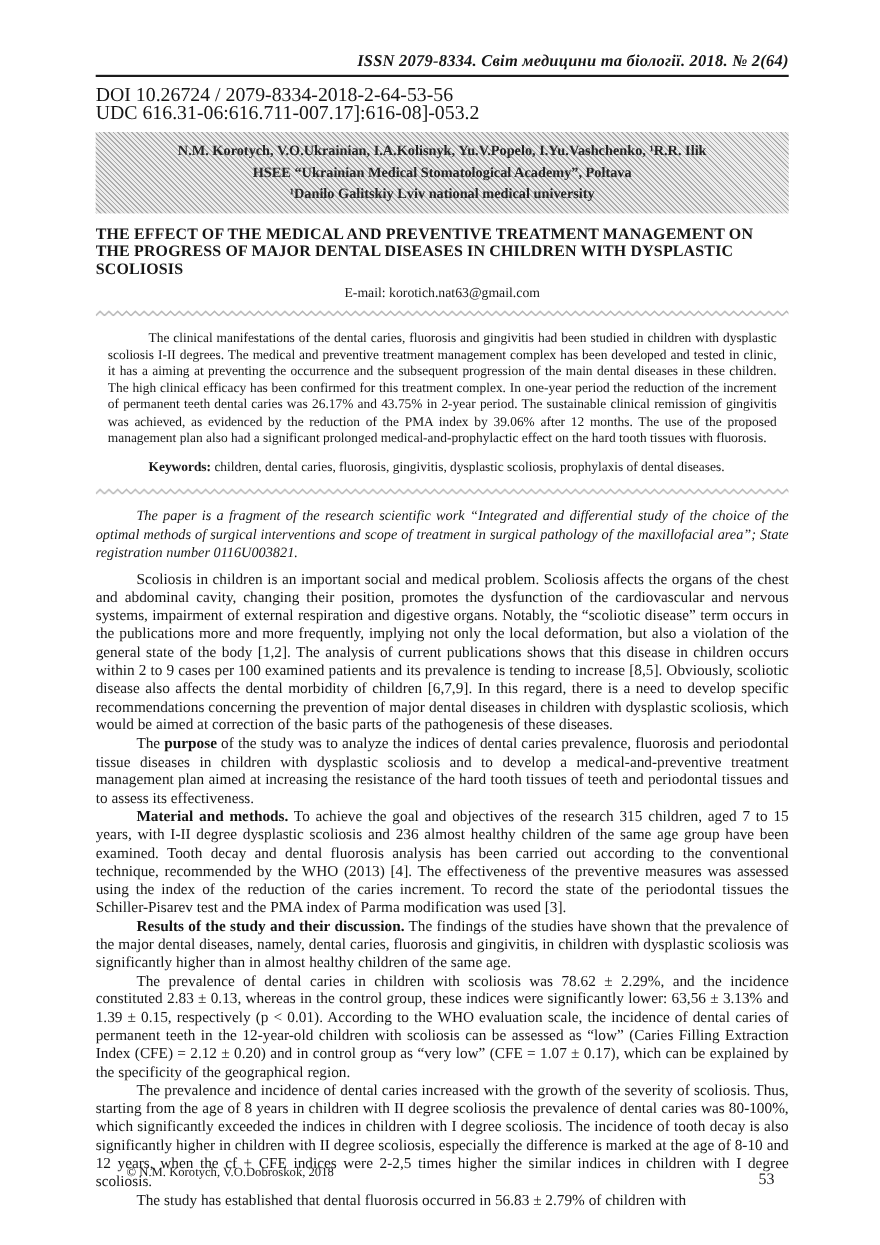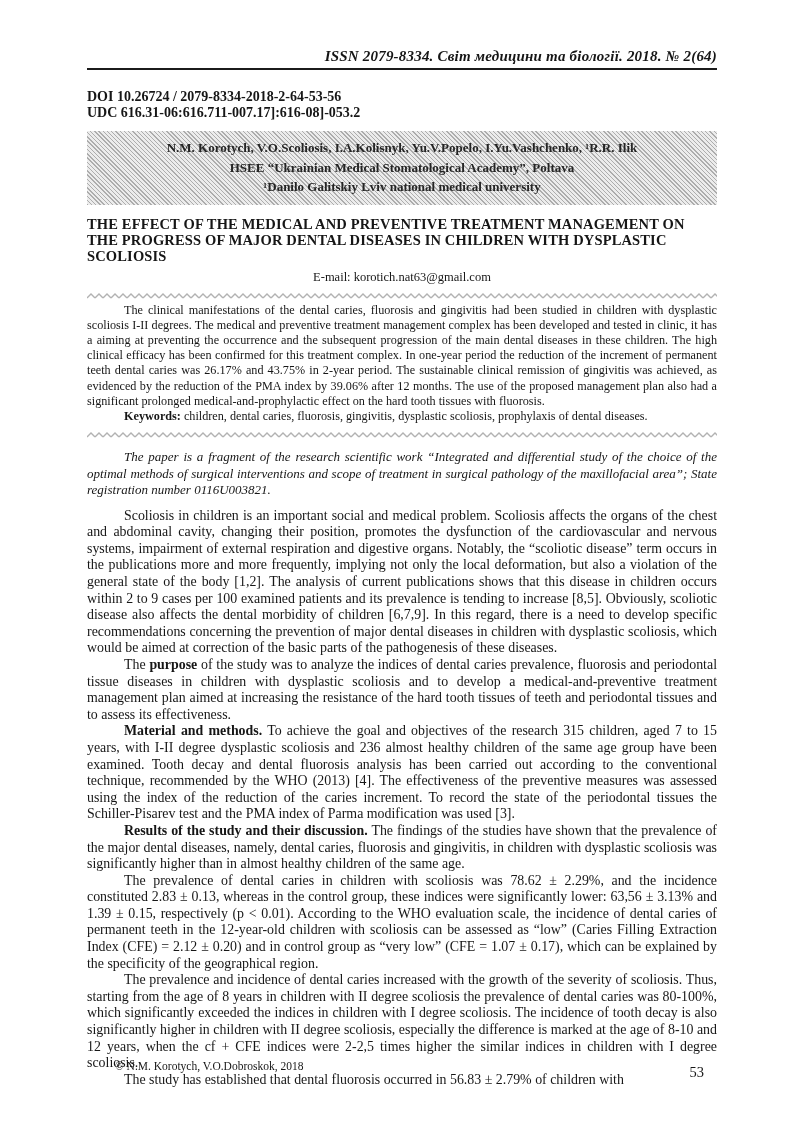--- a/index.html
+++ b/index.html
@@ -5,36 +5,36 @@
   html,body{margin:0;padding:0;}
   body{
     width:800px;height:1132px;overflow:hidden;background:#ffffff;
     font-family:"Liberation Serif","DejaVu Serif",serif;color:#161616;
   }
   .page{position:relative;width:704px;height:1132px;box-sizing:border-box;padding:48px 83px 0 87px;}
   .content{width:630px;}
 
   .issn-line{font-size:15px;font-weight:bold;font-style:italic;text-align:right;
     padding-bottom:3px;border-bottom:2.5px solid #1b1b1b;letter-spacing:.2px;}
-  .idblock{margin-top:19px;font-weight:bold;font-size:14px;line-height:16px;}
+  .idblock{margin-top:8px;font-weight:normal;font-size:18px;line-height:16px;}
 
   .authors-box{
     margin-top:10px;padding:7px 6px 8px 6px;text-align:center;
     font-weight:bold;font-size:13px;line-height:19.5px;color:#242424;
     background-color:#ececec;
     background-image:repeating-linear-gradient(45deg, rgba(85,85,85,.42) 0px, rgba(85,85,85,.42) 1px, transparent 1px, transparent 3px);
   }
 
   .paper-title{margin-top:11px;font-weight:bold;font-size:14.5px;line-height:16px;letter-spacing:.15px;}
   .email-line{margin-top:6px;text-align:center;font-size:12.5px;}
 
   .zigzag{display:block;width:630px;height:8px;margin-top:7px;}
 
   .abstract{margin-top:3px;font-size:12.2px;line-height:15.2px;text-align:justify;}
-  .abstract p{margin:0;text-indent:37px;}
+  .abstract p{margin:11px;text-indent:37px;}
   .kw-label{font-weight:bold;}
 
   .fragment-note{margin-top:10px;font-size:13px;line-height:16.5px;font-style:italic;text-align:justify;text-indent:37px;}
 
   .bodytext{margin-top:9px;font-size:13.9px;line-height:16.6px;text-align:justify;}
   .bodytext p{margin:0;text-indent:37px;}
   .lead-bold{font-weight:bold;}
 
   .footer-copyright{position:absolute;left:115px;top:1060px;font-size:11.5px;}
   .page-number{position:absolute;left:0;right:0;top:1064px;text-align:right;font-size:14.5px;}
@@ -46,21 +46,21 @@
   <div class="content">
 
     <div class="issn-line">ISSN 2079-8334. Світ медицини та біології. 2018. № 2(64)</div>
 
     <div class="idblock">
       <div>DOI 10.26724 / 2079-8334-2018-2-64-53-56</div>
       <div>UDC 616.31-06:616.711-007.17]:616-08]-053.2</div>
     </div>
 
     <div class="authors-box">
-      <div>N.M. Korotych, V.O.Scoliosis, I.A.Kolisnyk, Yu.V.Popelo, I.Yu.Vashchenko, ¹R.R. Ilik</div>
+      <div>N.M. Korotych, V.O.Ukrainian, I.A.Kolisnyk, Yu.V.Popelo, I.Yu.Vashchenko, ¹R.R. Ilik</div>
       <div>HSEE “Ukrainian Medical Stomatological Academy”, Poltava</div>
       <div>¹Danilo Galitskiy Lviv national medical university</div>
     </div>
 
     <div class="paper-title">THE EFFECT OF THE MEDICAL AND PREVENTIVE TREATMENT MANAGEMENT ON THE PROGRESS OF MAJOR DENTAL DISEASES IN CHILDREN WITH DYSPLASTIC SCOLIOSIS</div>
 
     <div class="email-line">E-mail: korotich.nat63@gmail.com</div>
 
     <svg class="zigzag" xmlns="http://www.w3.org/2000/svg">
       <defs>

